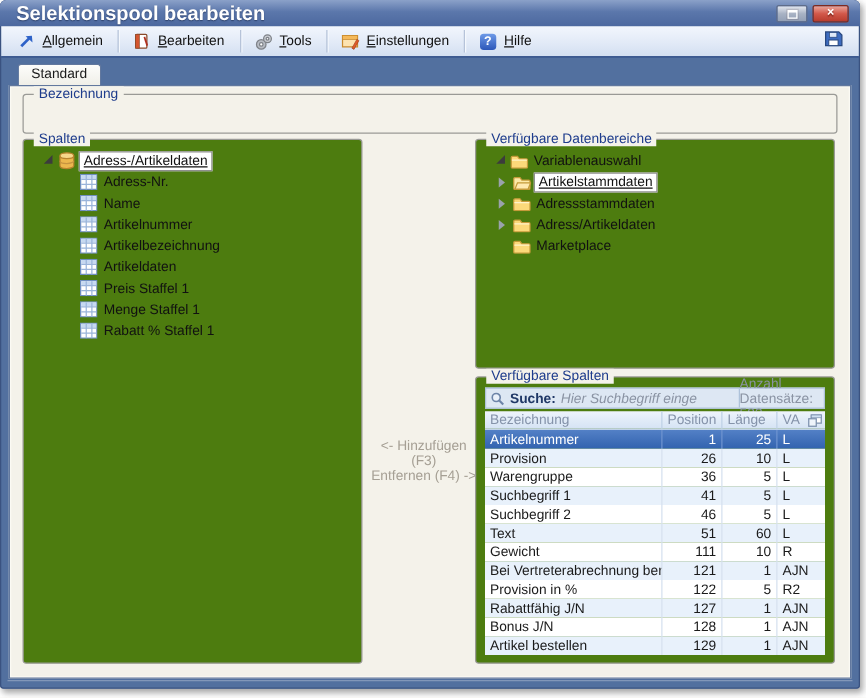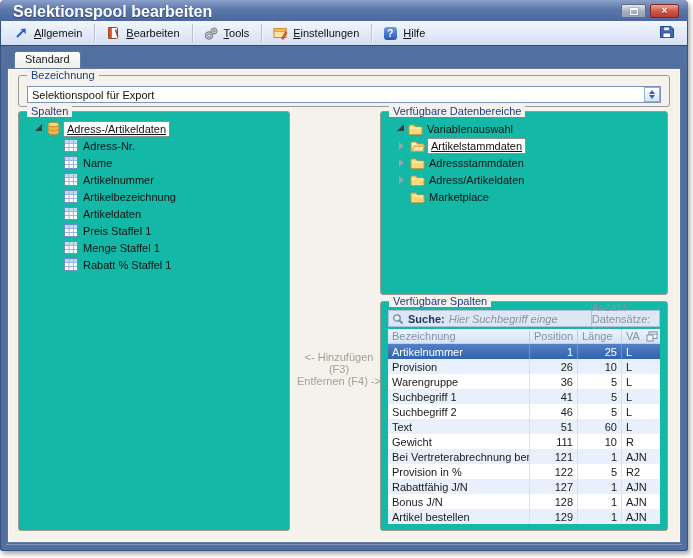--- a/index.html
+++ b/index.html
@@ -40,21 +40,21 @@
   .tab { position:absolute; left:14px; top:51px; height:17px; padding:1px 10px 0 10px;
     background:linear-gradient(180deg,#fdfdfb,#f0efe8); border:1px solid #62789e; border-bottom:none;
     border-radius:3px 3px 0 0; font-size:11px; color:#1a1a1a; z-index:3; }
 
   
   .panel { position:absolute; left:7px; right:7px; top:68px; bottom:8px;
     background:#f4f2ea; border:1px solid #62789e; box-shadow:inset 0 0 0 1px #fbfaf4; z-index:2; }
 
   .group { position:absolute; border:1px solid #9a9a96; border-radius:3px; }
   .group-label { position:absolute; top:-7px; left:8px; font-size:11px; color:#1e3c8c; background:#f4f2ea; padding:0 4px; line-height:12px; white-space:nowrap; }
-  .group.whitebg { background:#14b8a6; }
+  .group.whitebg { background:#4d7c0f; }
 
   .g-bezeichnung { left:10px; top:6px; width:652px; height:32px; }
   .g-spalten     { left:10px; top:42px; width:272px; height:420px; background:#fff; }
   .g-daten       { left:372px; top:42px; width:288px; height:184px; background:#fff; }
   .g-vspalten    { left:372px; top:232px; width:288px; height:230px; background:#fff; }
 
   
   .combo { position:absolute; left:8px; right:8px; top:10px; height:17px; background:#fff; border:1px solid #7a95bd; display:flex; align-items:center; }
   .combo-text { flex:1; font-size:11px; color:#111; padding-left:4px; white-space:nowrap; overflow:hidden; }
   .combo-btn { width:16px; height:15px; margin-right:0px; border:1px solid #94aed2; background:linear-gradient(180deg,#ffffff,#d8e4f5); display:flex; flex-direction:column; align-items:center; justify-content:center; gap:1px; }
@@ -187,27 +187,20 @@
       </span>
     </div>
   </div>
 
   <div class="tab">Standard</div>
 
   <div class="panel">
 
     <div class="group g-bezeichnung">
       <span class="group-label">Bezeichnung</span>
-      <div class="combo">
-        <span class="combo-text">Selektionspool für Export</span>
-        <span class="combo-btn">
-          <span class="arr-up"></span>
-          <span class="arr-down"></span>
-        </span>
-      </div>
     </div>
 
     <div class="group g-spalten whitebg">
       <span class="group-label">Spalten</span>
       <div class="tree" id="spalten-tree">
           <div class="trow2 indent1">
             <span class="exp-open"></span>
             <span class="t-icon">
               <svg width="15" height="15" viewBox="0 0 15 15">
                 <path d="M2 3.5 v8 a5.5 2.3 0 0 0 11 0 v-8" fill="#ecb74e" stroke="#b9832f"></path>

